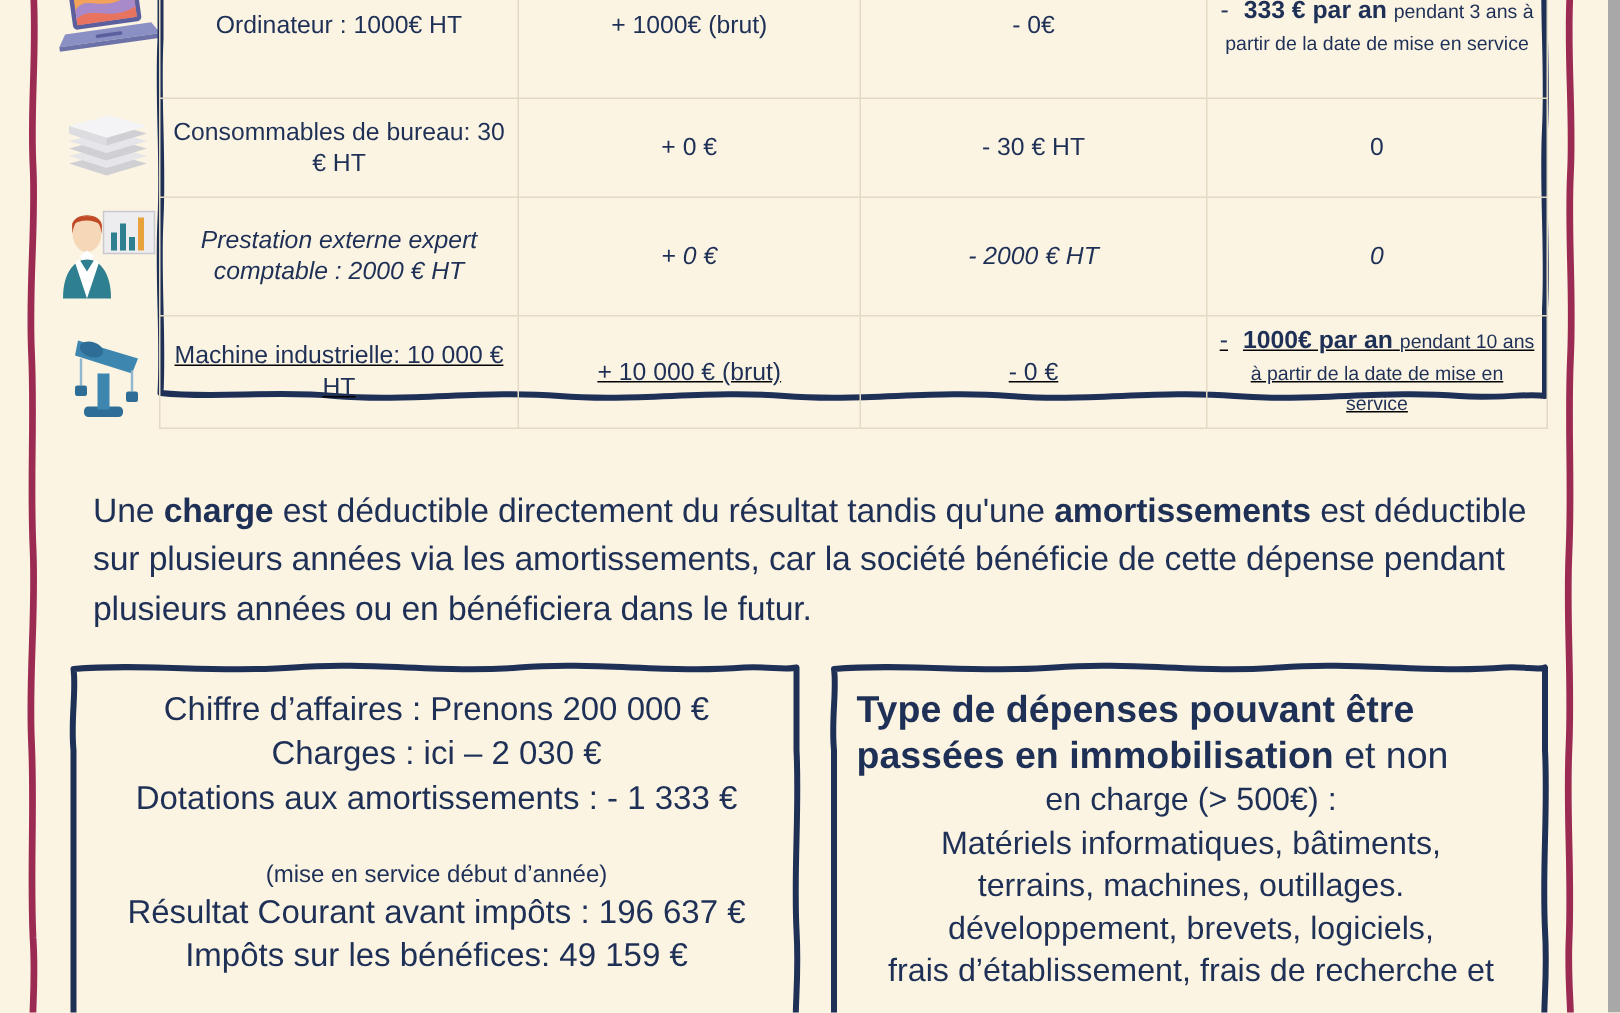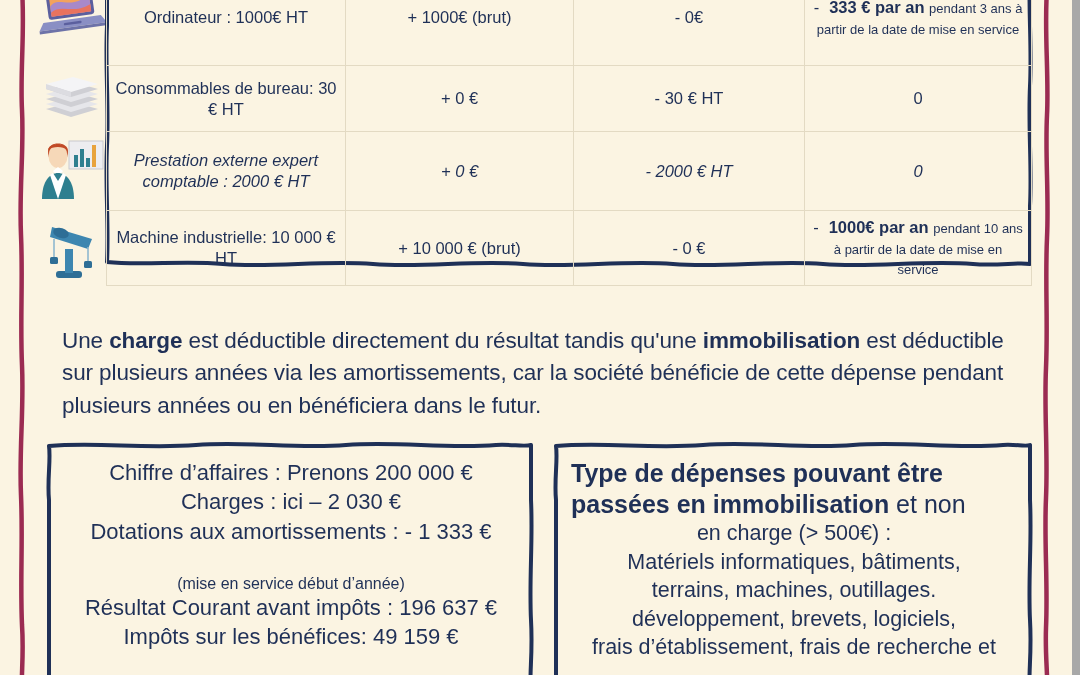--- a/index.html
+++ b/index.html
@@ -62,21 +62,21 @@
     line-height: 1.25;
   }
   table.main-table td.col-label { width: 239px; }
   table.main-table td.col-tres  { width: 228px; }
   table.main-table td.col-charge{ width: 231px; }
   table.main-table td.col-amort { width: 227px; }
 
   .row-h1 { height: 96px; }
   .row-h2 { height: 66px; }
   .row-h3 { height: 79px; font-style: italic; }
-  .row-h4 { height: 66px; }
+  .row-h4 { height: 66px; text-decoration: underline; }
 
   .amort-main {
     display: block;
     font-weight: 700;
     font-size: 16.5px;
   }
   .amort-main .dash { font-weight: 400; margin-right: 10px; }
   .amort-sub {
     font-size: 13px;
     font-weight: 400;
@@ -260,21 +260,21 @@
           <td class="col-tres">+ 10 000 € (brut)</td>
           <td class="col-charge">-   0 €</td>
           <td class="col-amort">
             <span class="amort-main"><span class="dash">-</span><span>1000€ par an</span> <span class="amort-sub">pendant 10 ans à partir de la date de mise en service</span></span>
           </td>
         </tr>
       </tbody>
     </table>
   </div>
 
-  <div id="paragraph"><span>Une </span><b>charge</b><span> est déductible directement du résultat tandis qu'une </span><b>immobilisation</b><span> est déductible sur plusieurs années via les amortissements, car la société bénéficie de cette dépense pendant plusieurs années ou en bénéficiera dans le futur.</span></div>
+  <div id="paragraph"><span>Une </span><b>charge</b><span> est déductible directement du résultat tandis qu'une </span><b>amortissements</b><span> est déductible sur plusieurs années via les amortissements, car la société bénéficie de cette dépense pendant plusieurs années ou en bénéficiera dans le futur.</span></div>
 
   <div class="info-box" id="box-left">
     <svg class="box-border-svg" viewBox="0 0 488 250" preserveAspectRatio="none">
       <path d="M3,250 L3,60 C1,40 5,20 3,6 C50,2 100,9 150,5
                C200,1 250,9 300,5 C350,1 400,9 450,5 C465,4 478,7 485,5
                L485,60 C487,100 483,140 485,180 C487,215 483,235 485,250" stroke="#1F3057" stroke-width="4" fill="none" stroke-linecap="round" stroke-linejoin="round"></path>
     </svg>
     <div class="box-inner">
       <span class="box-line">Chiffre d’affaires :  Prenons 200 000 €</span>
       <span class="box-line">Charges :  ici – 2 030 €</span>

